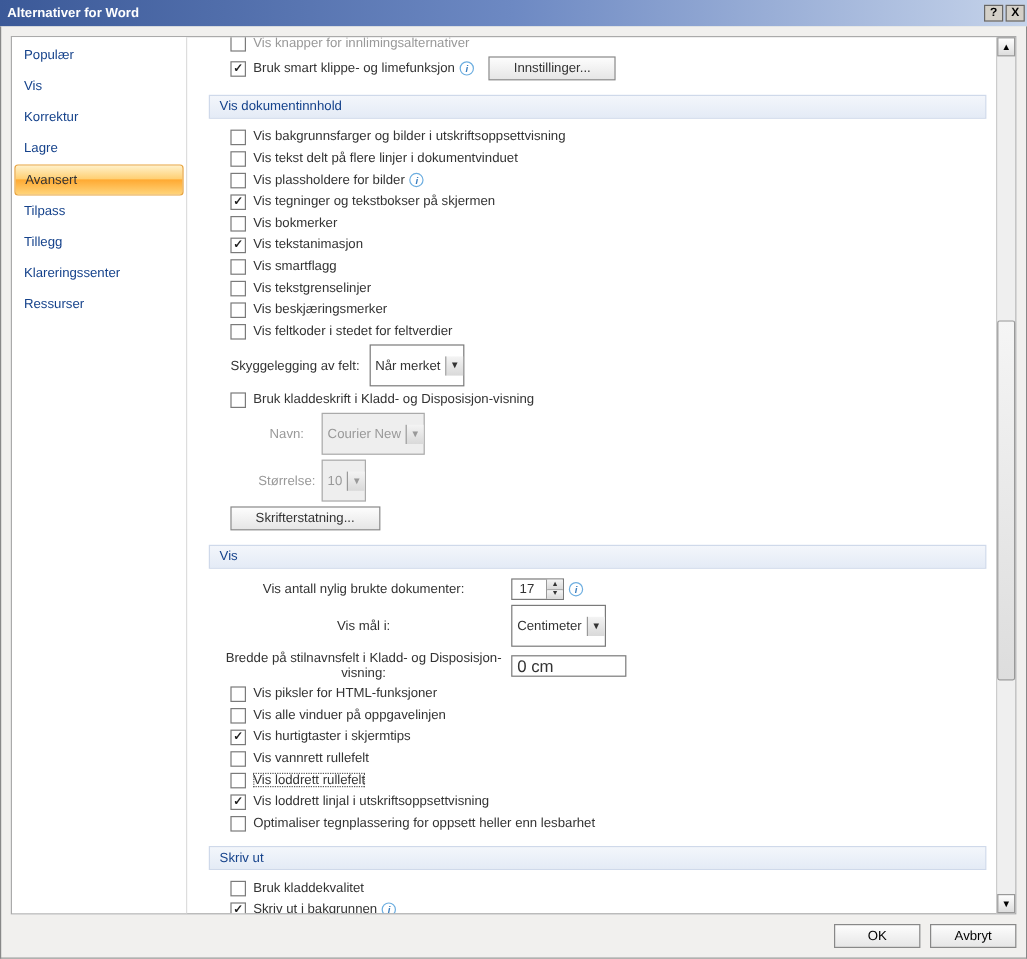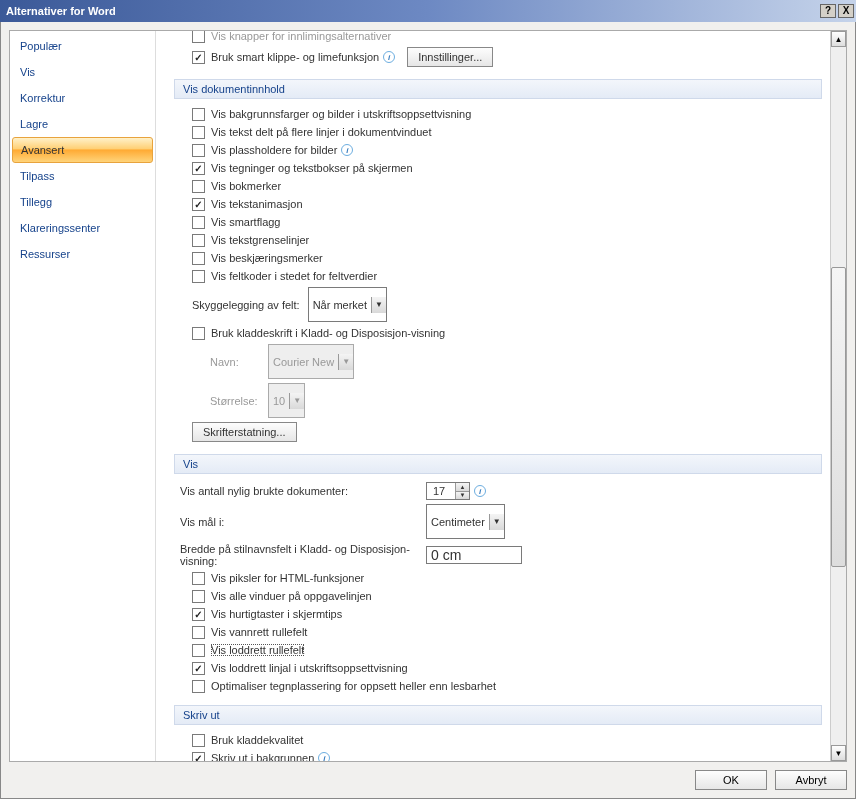--- a/index.html
+++ b/index.html
@@ -152,40 +152,40 @@
     margin-right: 6px;
     display: inline-flex;
     align-items: center;
     justify-content: center;
     font-size: 10px;
     color: #222;
     cursor: pointer;
     flex-shrink: 0;
   }
   .chk.checked::after { content: "✓"; font-weight: bold; }
-  .label { cursor: pointer; }
+  .label { cursor: pointer; text-align: center; }
   .disabled { color: #999; }
   .info-icon {
     display: inline-flex;
     width: 12px;
     height: 12px;
     border: 1px solid #6daee0;
     border-radius: 50%;
     color: #3a7ebf;
     font-size: 8px;
     align-items: center;
     justify-content: center;
     margin-left: 4px;
     font-style: italic;
     font-weight: bold;
   }
   .btn {
     background: linear-gradient(#fdfdfd,#e6e6e6);
     border: 1px solid #888;
-    padding: 2px 10px;
+    padding: 2px 20px;
     font-size: 11px;
     cursor: pointer;
     min-height: 20px;
     display: inline-flex;
     align-items: center;
   }
   .select {
     display: inline-flex;
     align-items: center;
     border: 1px solid #7a7a7a;

